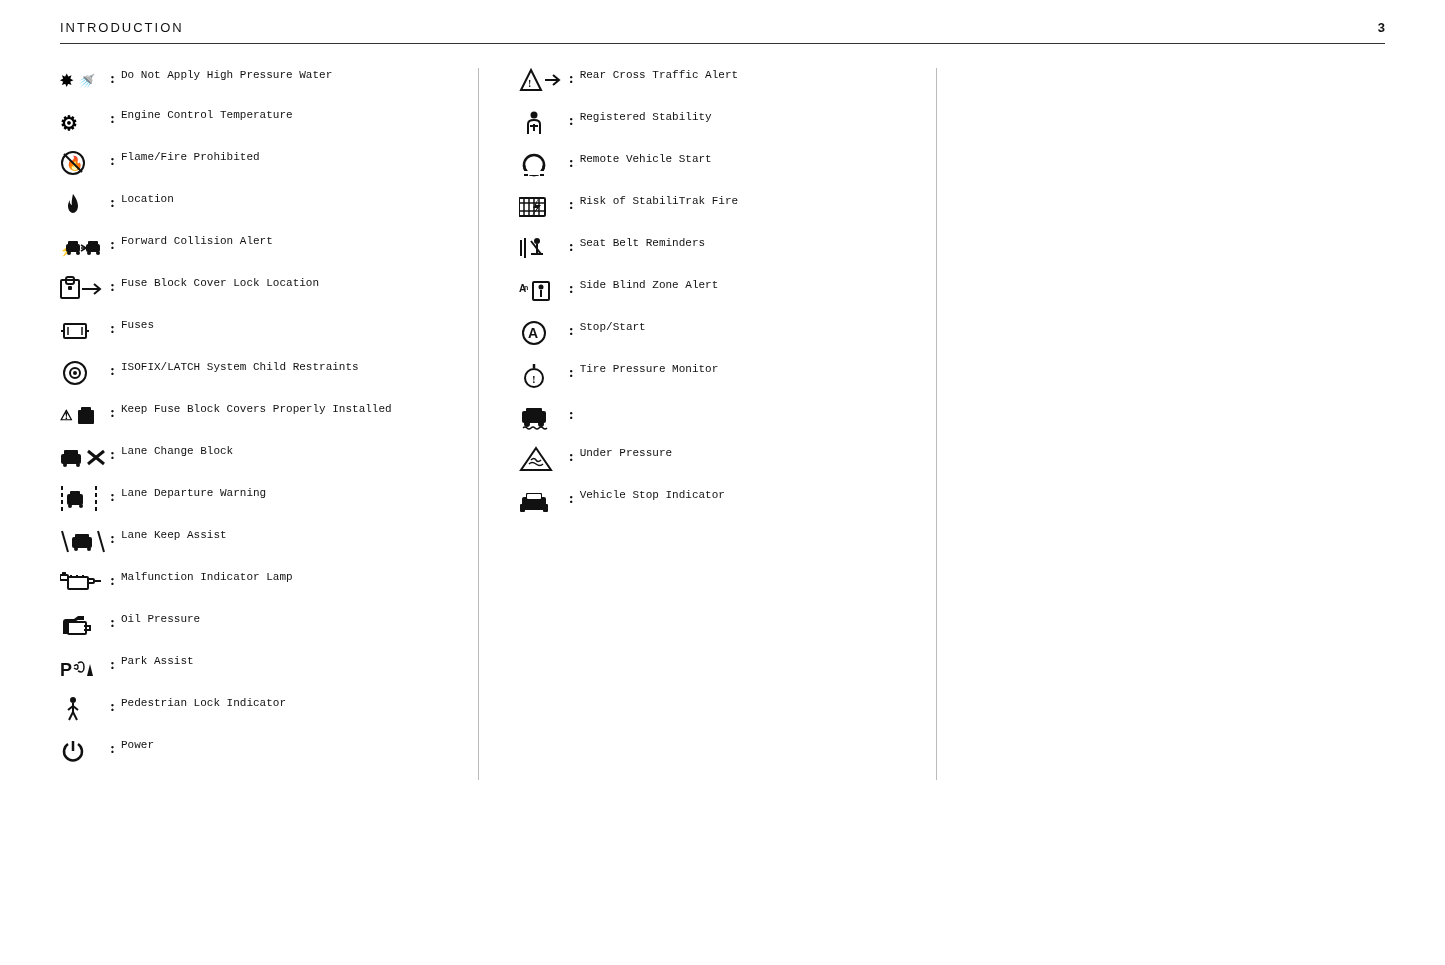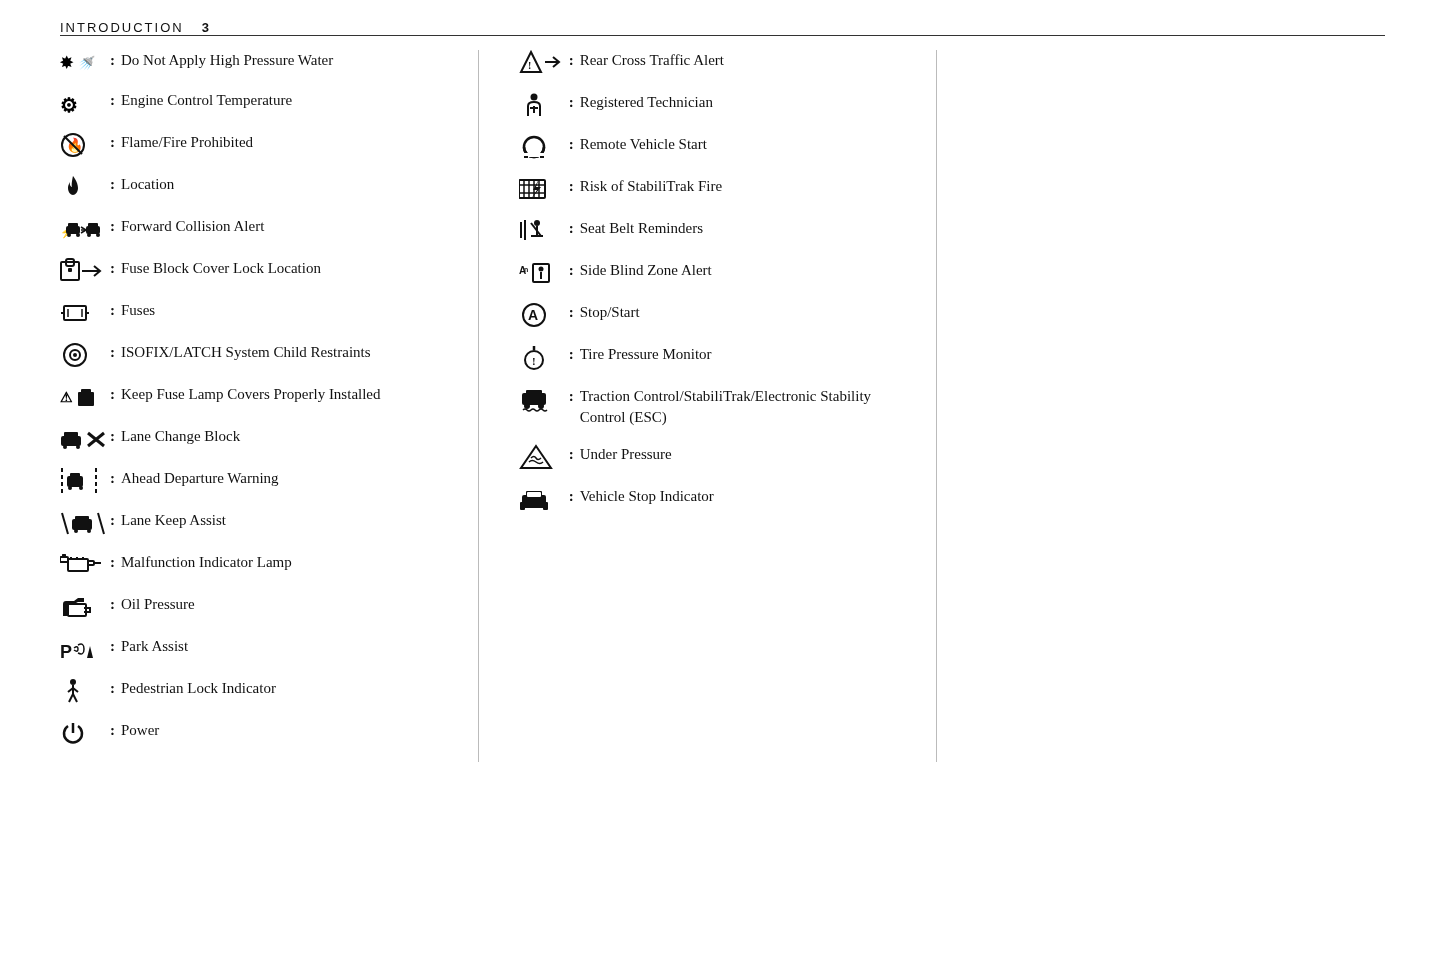--- a/index.html
+++ b/index.html
@@ -16,24 +16,25 @@
     .page {
       width: 1445px;
       min-height: 965px;
       padding: 20px 60px 40px 60px;
       position: relative;
     }
 
     
     .header {
       display: flex;
-      justify-content: flex-start;
+      justify-content: space-between;
       align-items: center;
+      padding-bottom: 8px;
       border-bottom: 1.5px solid #333;
-      margin-bottom: 14px;
+      margin-bottom: 24px;
     }
 
     .header-title {
       font-family: Arial, Helvetica, sans-serif;
       font-size: 13px;
       letter-spacing: 2px;
       text-transform: uppercase;
       font-weight: normal;
       color: #111;
       margin-right: 18px;
@@ -94,22 +95,23 @@
       font-weight: bold;
     }
 
     .entry-colon {
       margin-right: 6px;
       font-weight: bold;
       flex-shrink: 0;
     }
 
     .entry-label {
-      font-size: 15px;
+      font-size: 11px;
       line-height: 1.4;
+      font-family: Liberation Mono, monospace;
     }
   </style>
 </head>
 <body>
 
 <div class="page">
 
   <div class="header">
     <span class="header-title">INTRODUCTION</span>
     <span class="header-pagenum">3</span>
@@ -235,21 +237,21 @@
       <div class="entry">
         <span class="entry-icon">
           <svg width="36" height="26" viewBox="0 0 36 26">
 
             <text x="0" y="18" font-size="14" font-family="serif" font-weight="bold">⚠</text>
             <rect x="18" y="8" width="16" height="14" rx="1" fill="#111"></rect>
             <rect x="21" y="5" width="10" height="5" rx="1" fill="#111"></rect>
           </svg>
         </span>
         <span class="entry-colon">:</span>
-        <span class="entry-label">Keep Fuse Lamp Covers Properly Installed</span>
+        <span class="entry-label">Keep Fuse Block Covers Properly Installed</span>
       </div>
 
       <div class="entry">
         <span class="entry-icon">
           <svg width="46" height="26" viewBox="0 0 46 26">
 
             <rect x="1" y="10" width="20" height="10" rx="2" fill="#111"></rect>
             <rect x="4" y="6" width="14" height="6" rx="1" fill="#111"></rect>
             <circle cx="5" cy="21" r="2" fill="#111"></circle>
             <circle cx="18" cy="21" r="2" fill="#111"></circle>
@@ -267,21 +269,21 @@
 
             <line x1="2" y1="0" x2="2" y2="26" stroke="#111" stroke-width="2" stroke-dasharray="4,3"></line>
             <rect x="7" y="8" width="16" height="11" rx="2" fill="#111"></rect>
             <rect x="10" y="5" width="10" height="6" rx="1" fill="#111"></rect>
             <circle cx="10" cy="20" r="2" fill="#111"></circle>
             <circle cx="21" cy="20" r="2" fill="#111"></circle>
             <line x1="36" y1="0" x2="36" y2="26" stroke="#111" stroke-width="2" stroke-dasharray="4,3"></line>
           </svg>
         </span>
         <span class="entry-colon">:</span>
-        <span class="entry-label">Ahead Departure Warning</span>
+        <span class="entry-label">Lane Departure Warning</span>
       </div>
 
       <div class="entry">
         <span class="entry-icon">
           <svg width="46" height="26" viewBox="0 0 46 26">
 
             <line x1="2" y1="3" x2="8" y2="24" stroke="#111" stroke-width="2"></line>
             <rect x="12" y="9" width="20" height="11" rx="2" fill="#111"></rect>
             <rect x="15" y="6" width="14" height="6" rx="1" fill="#111"></rect>
             <circle cx="16" cy="21" r="2" fill="#111"></circle>
@@ -391,21 +393,21 @@
           <svg width="30" height="26" viewBox="0 0 30 26">
 
             <circle cx="15" cy="5" r="3.5" fill="#111"></circle>
             <path d="M9 24 L9 14 Q9 10 15 10 Q21 10 21 14 L21 24" fill="none" stroke="#111" stroke-width="2"></path>
 
             <line x1="15" y1="14" x2="15" y2="21" stroke="#111" stroke-width="2"></line>
             <line x1="11" y1="16" x2="19" y2="16" stroke="#111" stroke-width="2"></line>
           </svg>
         </span>
         <span class="entry-colon">:</span>
-        <span class="entry-label">Registered Technician</span>
+        <span class="entry-label">Registered Stability</span>
       </div>
 
       <div class="entry">
         <span class="entry-icon">
           <svg width="30" height="26" viewBox="0 0 30 26">
 
             <path d="M15 3 A10 10 0 0 1 25 13 A10 10 0 0 1 15 23 A10 10 0 0 1 5 13 A10 10 0 0 1 15 3 Z" fill="none" stroke="#111" stroke-width="2.5"></path>
             <path d="M5 13 A10 10 0 0 0 15 23 A10 10 0 0 0 25 13" fill="none" stroke="#111" stroke-width="2.5"></path>
 
             <rect x="5" y="19" width="20" height="4" fill="white"></rect>
@@ -502,21 +504,20 @@
 
             <rect x="3" y="7" width="24" height="12" rx="2" fill="#111"></rect>
             <rect x="7" y="4" width="16" height="7" rx="1" fill="#111"></rect>
             <circle cx="8" cy="20" r="3" fill="#111"></circle>
             <circle cx="22" cy="20" r="3" fill="#111"></circle>
 
             <path d="M4 24 Q6 22 8 24 Q10 26 12 24 Q14 22 16 24 Q18 26 20 24 Q22 22 24 24 Q26 26 28 24" fill="none" stroke="#111" stroke-width="1.5"></path>
           </svg>
         </span>
         <span class="entry-colon">:</span>
-        <span class="entry-label">Traction Control/StabiliTrak/Electronic Stability Control (ESC)</span>
       </div>
 
       <div class="entry">
         <span class="entry-icon">
           <svg width="34" height="26" viewBox="0 0 34 26">
 
             <polygon points="17,2 32,24 2,24" fill="none" stroke="#111" stroke-width="2"></polygon>
             <path d="M10 18 Q13 15 17 18 Q21 21 24 18" fill="none" stroke="#111" stroke-width="1.5"></path>
             <path d="M12 14 Q15 11 17 14 Q19 17 22 14" fill="none" stroke="#111" stroke-width="1.5"></path>
           </svg>

